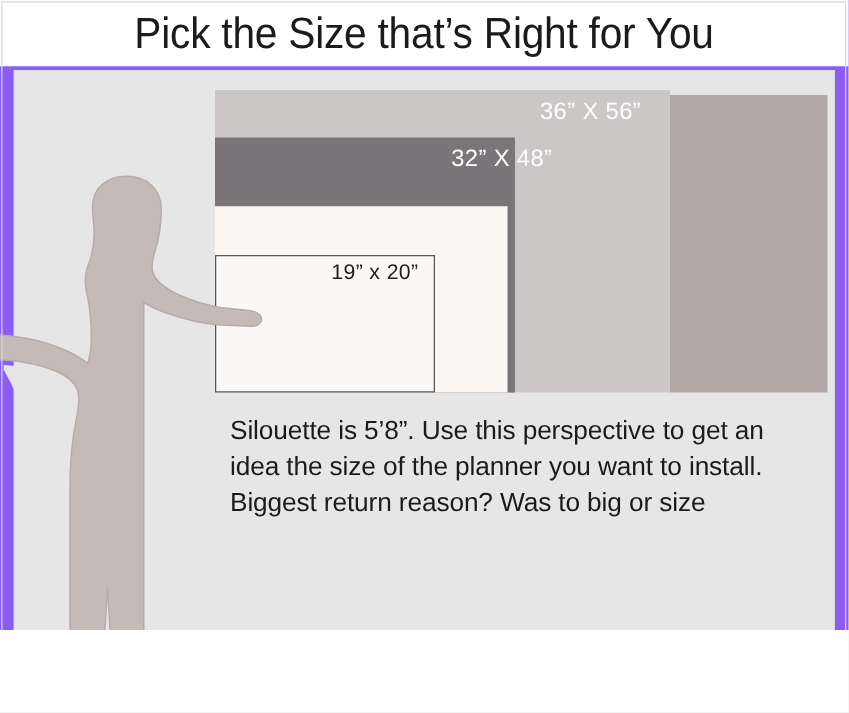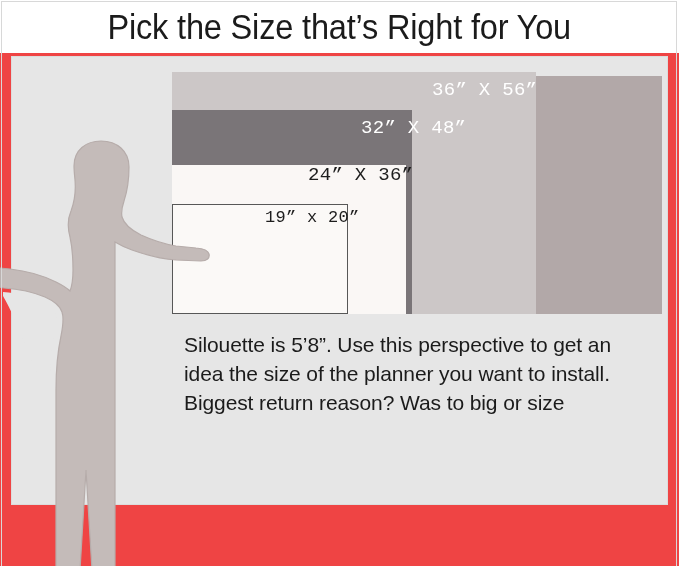--- a/index.html
+++ b/index.html
@@ -6,22 +6,22 @@
     margin: 0;
     padding: 0;
     background: #ffffff;
   }
   body {
     font-family: "Liberation Sans", sans-serif;
   }
   .poster {
     position: relative;
     width: 679px;
-    height: 566px;
-    background: #ef4444;
+    height: 504px;
+    background: #8b5cf6;
     overflow: hidden;
     box-sizing: border-box;
   }
   
   .poster-frame {
     position: absolute;
     left: 1px;
     top: 1px;
     width: 676px;
     height: 567px;
@@ -74,21 +74,21 @@
   .rect {
     position: absolute;
     box-sizing: border-box;
     z-index: 6;
   }
   .rect-label {
     position: absolute;
     font-size: 19px;
     line-height: 22px;
     white-space: nowrap;
-    font-family: Liberation Mono, monospace;
+    font-family: Liberation Sans, sans-serif;
     letter-spacing: 0.3px;
     z-index: 12;
   }
 
   
   #rect-36x75 {
     left: 536px;
     top: 76px;
     width: 126px;
     height: 238px;
@@ -246,21 +246,20 @@
              C57,182 55,190 53,200
              C51,212 50,228 50,245
              L50,250
              L44,246
              C38,236 32,222 26,206
              C18,186 10,168 3,156 Z" fill="#e6e6e6"></path>
   </svg>
 
   <div class="rect-label" id="label-36x56">36” X 56”</div>
   <div class="rect-label" id="label-32x48">32” X 48”</div>
-  <div class="rect-label" id="label-24x36">24” X 36”</div>
   <div class="rect-label" id="label-19x24">19” x 20”</div>
 
   <div class="body-copy">
     <div class="body-line">Silouette is 5’8”. Use this perspective to get an</div>
     <div class="body-line">idea the size of the planner you want to install.</div>
     <div class="body-line">Biggest return reason? Was to big or size</div>
   </div>
 
   <div class="poster-frame"></div>
 

